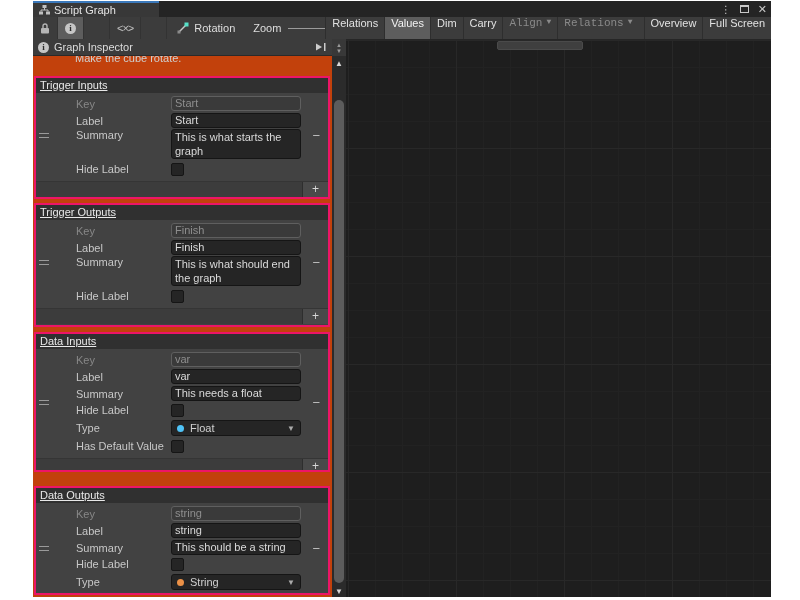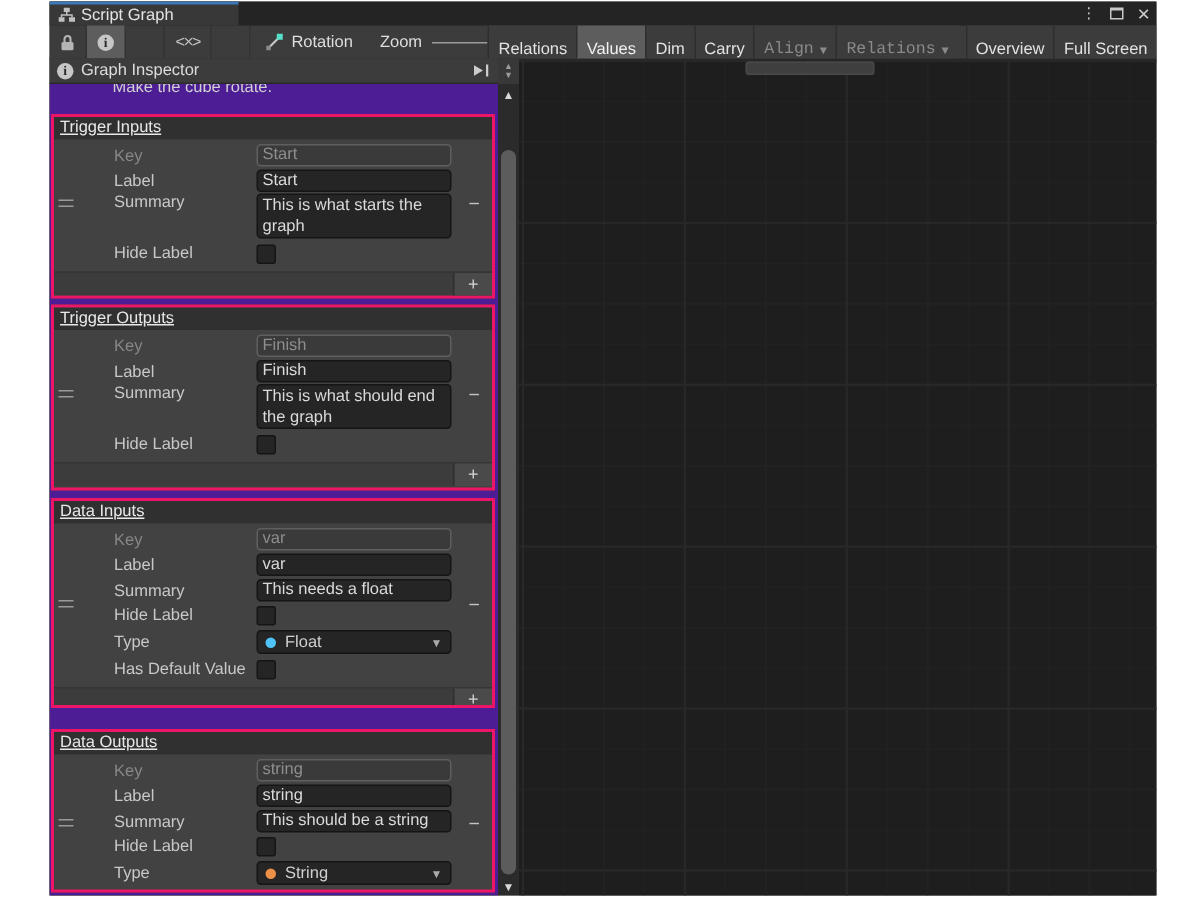--- a/index.html
+++ b/index.html
@@ -27,21 +27,21 @@
   .tbtn { height:100%; display:flex; align-items:center; justify-content:center; padding:0 7px;
           border-right:1px solid #333333; }
   .tbtn.active { background:#5d5d5d; }
   .tb-gap { width:26px; height:100%; border-right:1px solid #333333; }
   .rot-group { display:flex; align-items:center; gap:5px; padding:0 10px; }
   .zoom-group { display:flex; align-items:center; gap:7px; padding:0 8px; }
   .slider-track { position:relative; width:88px; height:1px; background:#9b9b9b; }
   .slider-handle { position:absolute; right:-2px; top:-5px; width:11px; height:11px; border-radius:50%;
                    background:#9b9b9b; }
   .right-buttons { position:absolute; right:0; top:0; height:100%; display:flex; }
-  .rbtn { height:100%; display:flex; align-items:flex-end; padding:0 6px; color:#e2e2e2; font-size:11px;
+  .rbtn { height:100%; display:flex; align-items:flex-start; padding:0 6px; color:#e2e2e2; font-size:11px;
           background:#3c3c3c; border-left:1px solid #2e2e2e; white-space:nowrap; }
   .rbtn.active { background:#5d5d5d; color:#f2f2f2; }
   .rbtn.disabled { color:#8a8a8a;font-family:Liberation Mono, monospace; }
   .rbtn .caret { font-size:8px; margin-left:4px; }
   .rbtn.grp-gap { margin-left:5px; border-left:1px solid #2e2e2e; }
 
   .icon-circle-i { width:11px; height:11px; border-radius:50%; background:#c6c6c6; color:#2b2b2b;
                    font-size:9px; font-weight:bold; display:inline-flex; align-items:center; justify-content:center;
                    font-family:"Liberation Serif", serif; }
 
@@ -55,21 +55,21 @@
             background-position:2px 0; }
   .canvas-tooltip { position:absolute; left:151px; top:1px; width:86px; height:9px; background:#3f3f3f;
                     border:1px solid #4a4a4a; border-radius:2px; }
 
   
   .inspector { position:absolute; left:0; top:38px; width:299px; height:558px; background:#3a3a3a; }
   .insp-header { position:absolute; left:0; top:0; width:100%; height:17px; background:#3c3c3c;
                  border-bottom:1px solid #2a2a2a; display:flex; align-items:center; gap:5px; padding:0 5px;
                  color:#dcdcdc; font-size:11px; }
   .insp-expand { margin-left:auto; display:flex; align-items:center; }
-  .insp-body { position:absolute; left:0; top:17px; width:100%; height:541px; overflow:hidden; background:#4c1d95; }
+  .insp-body { position:absolute; left:0; top:17px; width:100%; height:541px; overflow:hidden; background:#c2410c; }
   .clipped-line { position:absolute; left:42px; top:0; height:11px; overflow:hidden; color:#cfcfcf;
                   font-size:11px; }
   .clipped-line span { display:block; margin-top:-4px; }
 
   .section { position:absolute; left:1px; width:296px; border:2px solid #ed1567; background:#424242;
              overflow:hidden; }
   .sec-header { height:15px; background:#303030; color:#e8e8e8; font-size:11px; line-height:15px;
                 padding-left:4px;text-decoration:underline; }
   .sec-fields { position:relative; margin-top:2px; }
   .frow { display:flex; align-items:center; height:17px; }

